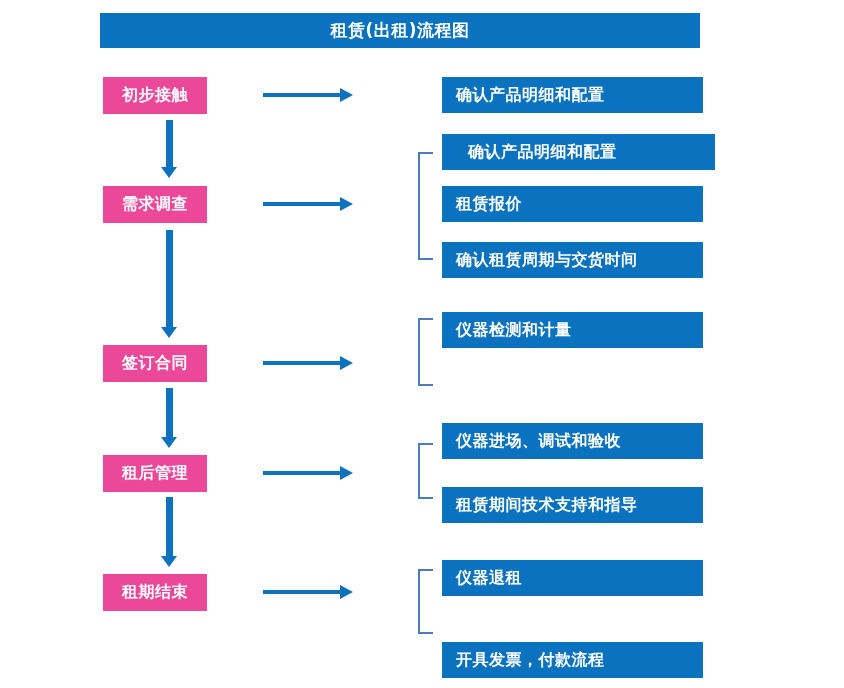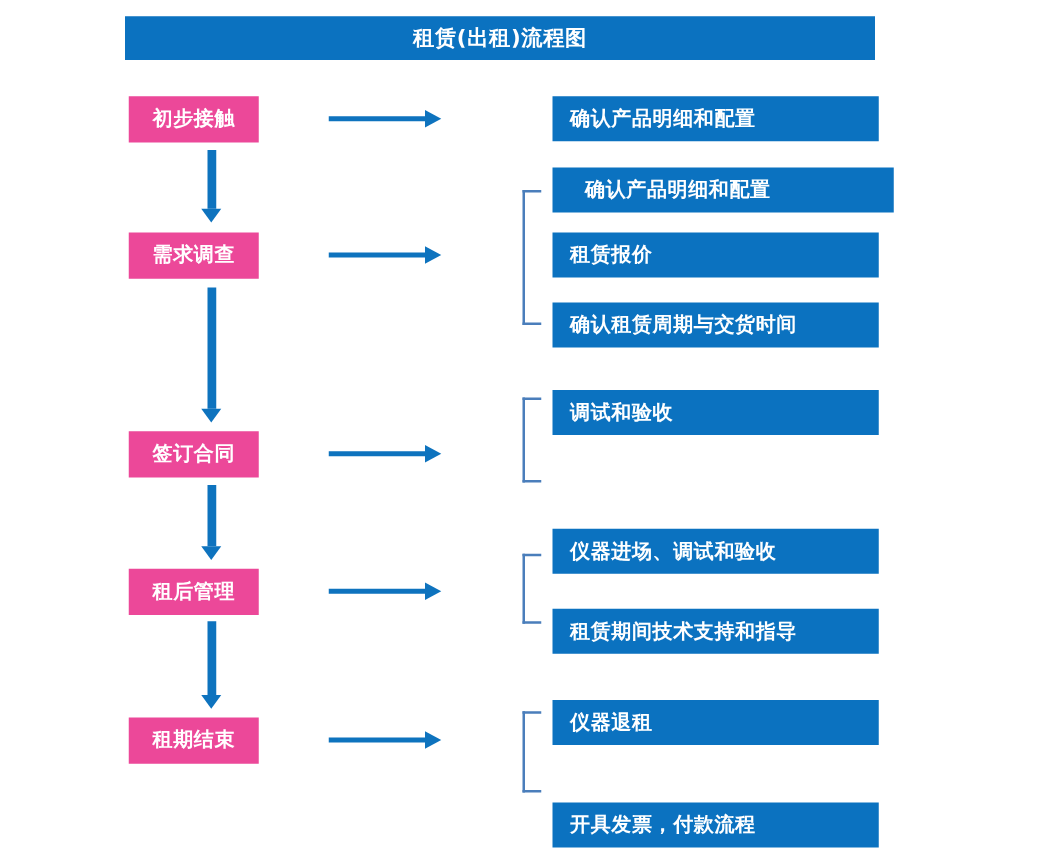--- a/index.html
+++ b/index.html
@@ -212,21 +212,21 @@
   <div class="detail-box" style="top:134px;padding-left:12px;">
     <span class="detail-label">确认产品明细和配置</span>
   </div>
   <div class="detail-box" style="top:186px;">
     <span class="detail-label">租赁报价</span>
   </div>
   <div class="detail-box" style="top:242px;">
     <span class="detail-label">确认租赁周期与交货时间</span>
   </div>
   <div class="detail-box" style="top:312px;">
-    <span class="detail-label">调试和验收</span>
+    <span class="detail-label">仪器检测和计量</span>
   </div>
   <div class="detail-box" style="top:423px;">
     <span class="detail-label">仪器进场、调试和验收</span>
   </div>
   <div class="detail-box" style="top:487px;">
     <span class="detail-label">租赁期间技术支持和指导</span>
   </div>
   <div class="detail-box" style="top:560px;">
     <span class="detail-label">仪器退租</span>
   </div>

